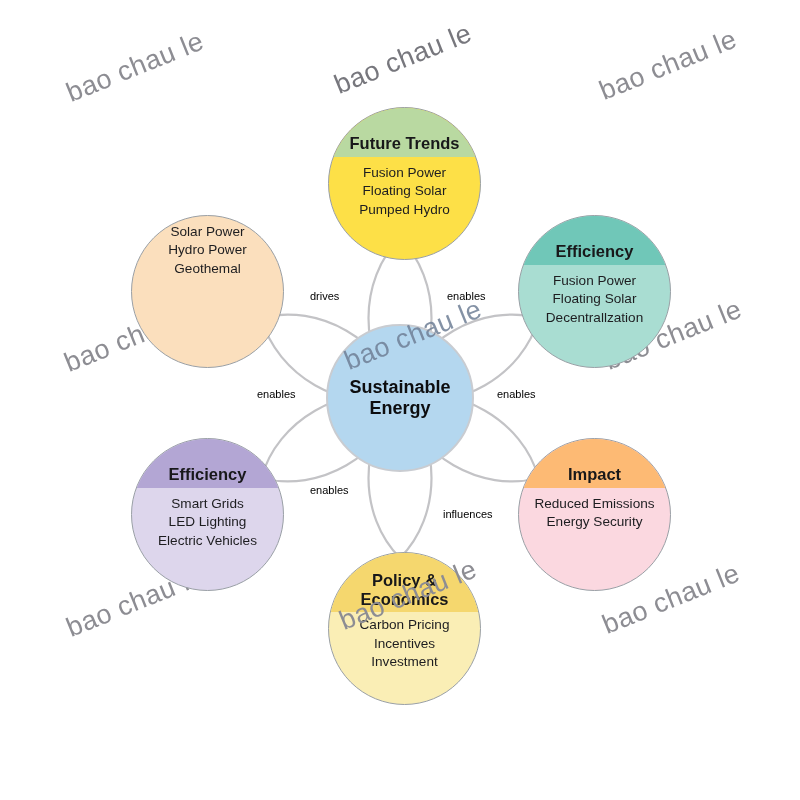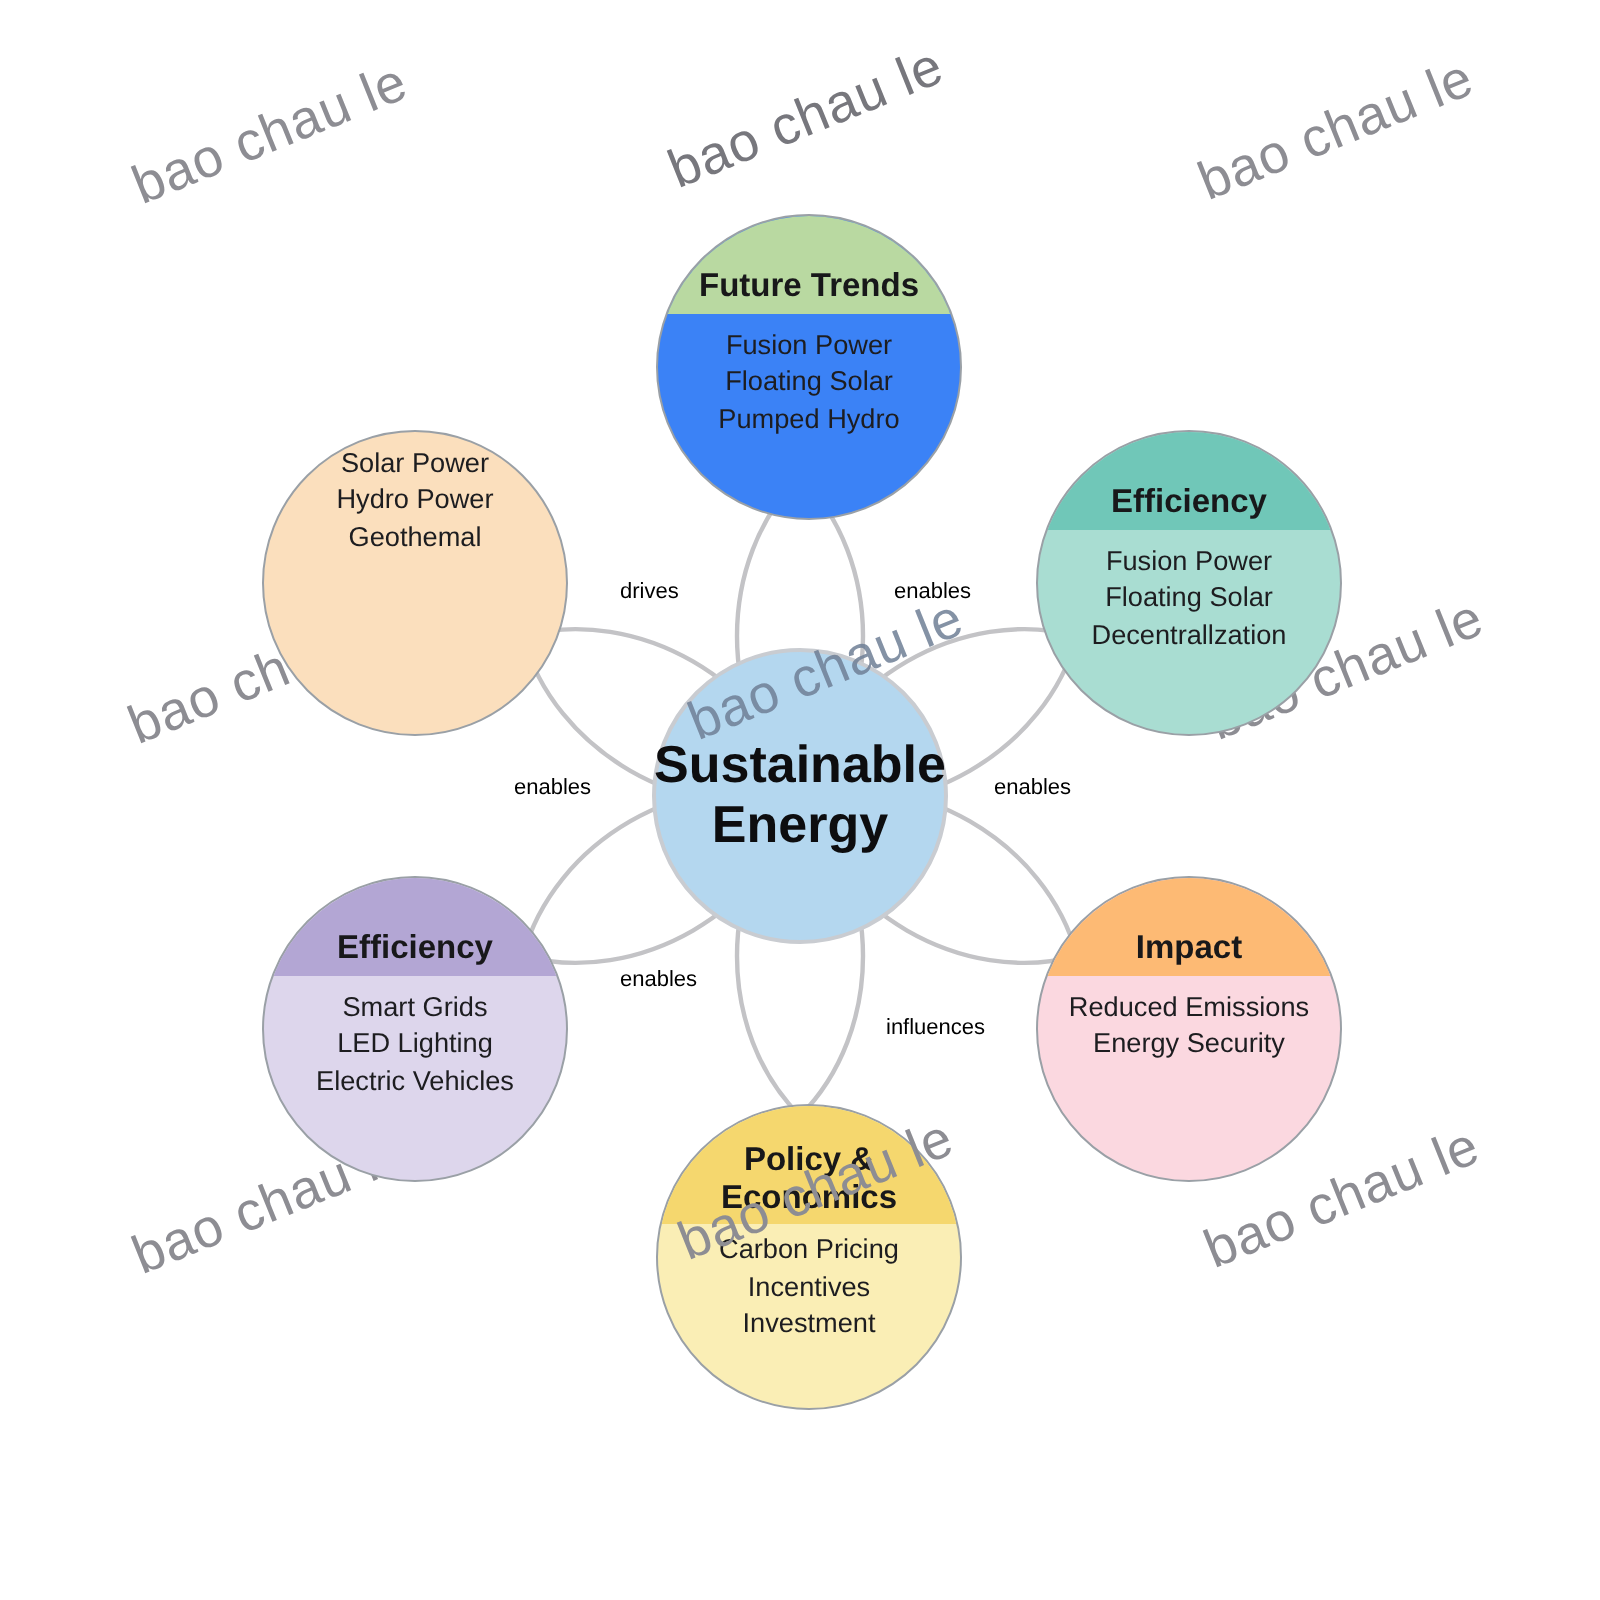--- a/index.html
+++ b/index.html
@@ -92,21 +92,21 @@
     width: 148px;
     height: 148px;
     border-radius: 50%;
     background: #b4d7ef;
     border: 2px solid #c9ccd1;
     box-sizing: border-box;
     display: flex;
     align-items: center;
     justify-content: center;
     text-align: center;
-    font-size: 26px;
+    font-size: 18px;
     font-weight: bold;
     color: #0d0d0f;
     line-height: 1.14;
     z-index: 6;
   }
 
   
   .edge-label {
     position: absolute;
     font-size: 11px;
@@ -156,21 +156,21 @@
   <div class="wm" style="left:600px; top:348px; transform:rotate(-22deg);">bao chau le</div>
   <div class="wm" style="left:598px; top:612px; transform:rotate(-22deg);">bao chau le</div>
 
   <div class="edge-label" style="left:310px; top:290px;">drives</div>
   <div class="edge-label" style="left:447px; top:290px;">enables</div>
   <div class="edge-label" style="left:257px; top:388px;">enables</div>
   <div class="edge-label" style="left:497px; top:388px;">enables</div>
   <div class="edge-label" style="left:310px; top:484px;">enables</div>
   <div class="edge-label" style="left:443px; top:508px;">influences</div>
 
-  <div class="node" style="left:328px; top:107px; background:#3b82f6;">
+  <div class="node" style="left:328px; top:107px; background:#fde047;">
     <div class="node-head" style="background:#b9d9a1;">Future Trends</div>
     <div class="node-body">
       <div>Fusion Power</div>
       <div>Floating Solar</div>
       <div>Pumped Hydro</div>
     </div>
   </div>
 
   <div class="node" style="left:518px; top:215px; background:#a9ddd2;">
     <div class="node-head" style="background:#70c7b8;">Efficiency</div>

